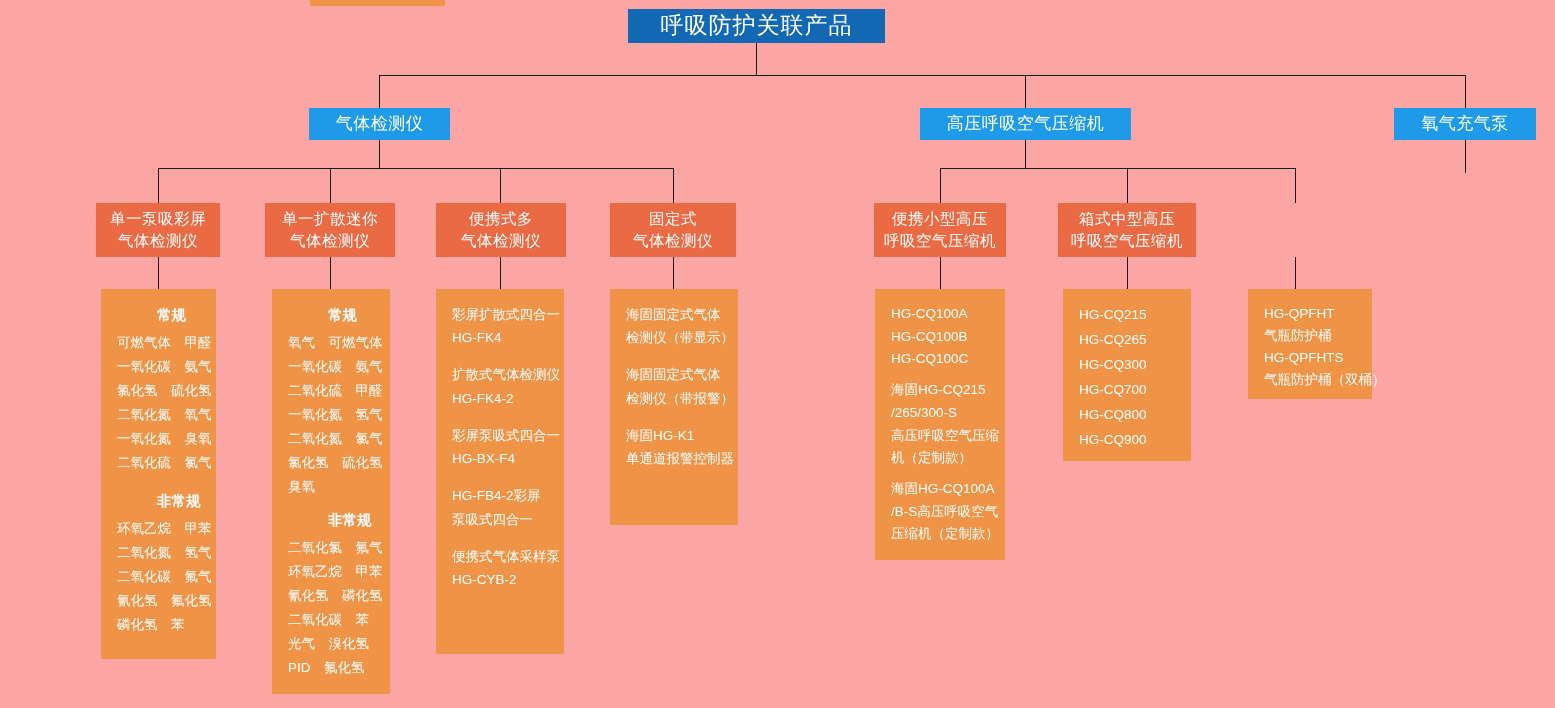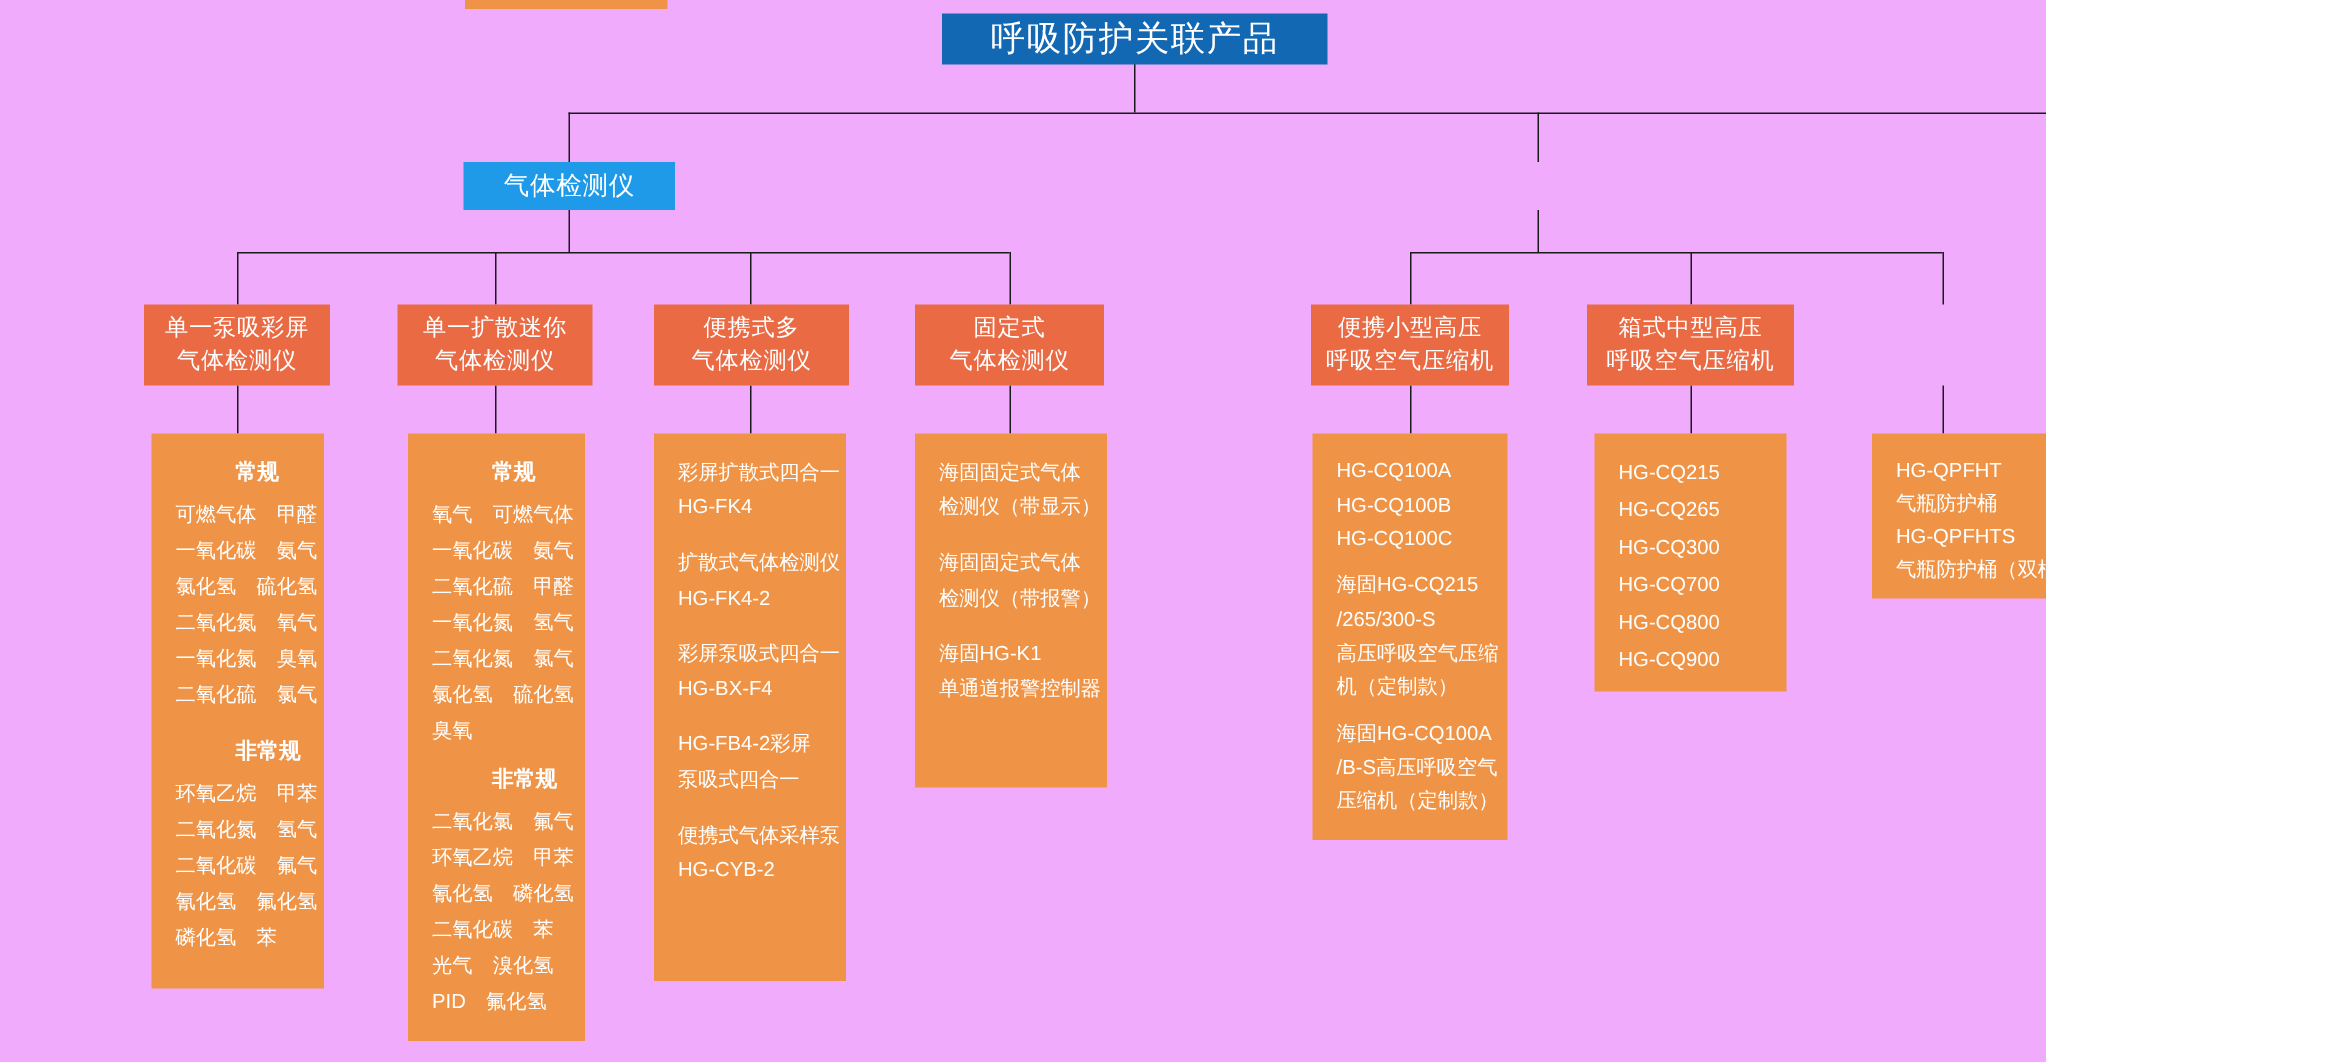--- a/index.html
+++ b/index.html
@@ -6,24 +6,24 @@
     margin: 0;
     padding: 0;
     background: #ffffff;
   }
   body {
     font-family: "Liberation Sans", "DejaVu Sans", sans-serif;
     -webkit-font-smoothing: antialiased;
   }
   #stage {
     position: relative;
-    width: 1364px;
+    width: 1555px;
     height: 708px;
     overflow: hidden;
-    background: #f0abfc;
+    background: #fca5a5;
     text-decoration: underline;
   }
   .node {
     position: absolute;
     box-sizing: border-box;
     display: flex;
     flex-direction: column;
     align-items: center;
     justify-content: center;
     color: #ffffff;
@@ -116,20 +116,26 @@
   <div class="edge v" style="left:940px; top:257px; height:32px;"></div>
   <div class="edge v" style="left:1127px; top:257px; height:32px;"></div>
   <div class="edge v" style="left:1295px; top:257px; height:32px;"></div>
 
   <div class="node root" style="left:628px; top:9px; width:257px; height:34px;">
     <span class="ln">呼吸防护关联产品</span>
   </div>
 
   <div class="node lvl2" style="left:309px; top:108px; width:141px; height:32px;">
     <span class="ln">气体检测仪</span>
+  </div>
+  <div class="node lvl2" style="left:920px; top:108px; width:211px; height:32px;">
+    <span class="ln">高压呼吸空气压缩机</span>
+  </div>
+  <div class="node lvl2" style="left:1394px; top:108px; width:142px; height:32px;">
+    <span class="ln">氧气充气泵</span>
   </div>
 
   <div class="node lvl3" style="left:96px; top:203px; width:124px; height:54px;">
     <span class="ln">单一泵吸彩屏</span>
     <span class="ln">气体检测仪</span>
   </div>
   <div class="node lvl3" style="left:265px; top:203px; width:130px; height:54px;">
     <span class="ln">单一扩散迷你</span>
     <span class="ln">气体检测仪</span>
   </div>

